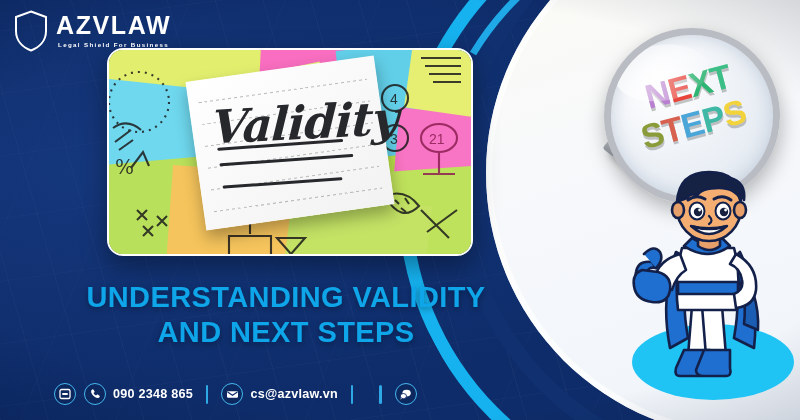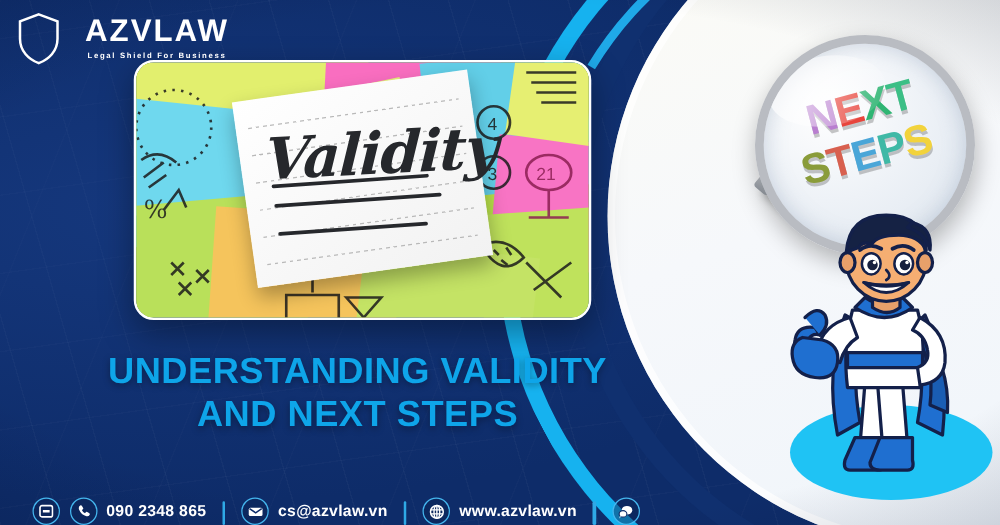--- a/index.html
+++ b/index.html
@@ -71,21 +71,21 @@
     left:452px; top:-116px;
     background:transparent;
     border:16px solid #10306f;
     border-color:#10306f transparent transparent #10306f;
     transform:rotate(-24deg);
   }
 
   
   .logo{
     position:absolute; left:14px; top:10px;
-    display:flex; align-items:center; gap:20px;
+    display:flex; align-items:center; gap:8px;
     z-index:20;
   }
   .logo-shield{ width:34px; height:42px; flex:0 0 auto; }
   .logo-text{ display:flex; flex-direction:column; line-height:1; }
   .logo-name{
     font-size:25px; font-weight:700; color:#ffffff;
     letter-spacing:1.6px;
   }
   .logo-tag{
     font-size:6.2px; font-weight:700; color:#ffffff;
@@ -214,22 +214,22 @@
     font-size:29px; line-height:1.22;
     letter-spacing:.4px;
     text-shadow:0 2px 6px rgba(0,0,0,.35);
     white-space:nowrap;
   }
 
   
   .footer{
     position:absolute; left:0; bottom:0;
     width:800px; height:52px;
-    display:flex; align-items:flex-end;
-    padding-left:26px; gap:0;
+    display:flex; align-items:center;
+    padding-left:54px; gap:0;
     z-index:25;
   }
   .f-group{ display:flex; align-items:center; gap:7px; }
   .f-icon{
     width:22px; height:22px; border-radius:50%;
     border:1.4px solid #45b7ef;
     display:flex; align-items:center; justify-content:center;
     flex:0 0 auto;
     background:rgba(10,35,85,.45);
   }
@@ -433,30 +433,20 @@
         <svg width="13" height="13" viewBox="0 0 13 13">
           <rect x="1" y="3.2" width="11" height="6.6" rx="1.2" fill="#ffffff"></rect>
           <path d="M1.6 3.9 L6.5 7.2 L11.4 3.9" fill="none" stroke="#0e2c69" stroke-width="1.2"></path>
         </svg>
       </span>
       <span class="f-text">cs@azvlaw.vn</span>
     </div>
 
     <div class="f-div"></div>
 
-    <div class="f-group">
-      <span class="f-icon">
-        <svg width="13" height="13" viewBox="0 0 13 13">
-          <circle cx="6.5" cy="6.5" r="5.1" fill="none" stroke="#ffffff" stroke-width="1.2"></circle>
-          <ellipse cx="6.5" cy="6.5" rx="2.3" ry="5.1" fill="none" stroke="#ffffff" stroke-width="1.1"></ellipse>
-          <path d="M1.6 4.9 h9.8 M1.6 8.1 h9.8 M6.5 1.4 v10.2" stroke="#ffffff" stroke-width="1.1" fill="none"></path>
-        </svg>
-      </span>
-      <span class="f-text">www.azvlaw.vn</span>
-    </div>
 
     <div class="f-div"></div>
 
     <div class="f-group">
       <span class="f-icon">
         <svg width="13" height="13" viewBox="0 0 13 13">
           <ellipse cx="7.6" cy="5.1" rx="4.2" ry="3.4" fill="#ffffff"></ellipse>
           <path d="M5 8 l-1.4 2 l0.4 -2.2z" fill="#ffffff"></path>
           <ellipse cx="4.4" cy="8.1" rx="3.1" ry="2.6" fill="#ffffff" stroke="#0e2c69" stroke-width="0.9"></ellipse>
           <path d="M2.8 10.2 l-1.4 1.5 l0.5 -1.8z" fill="#ffffff"></path>

